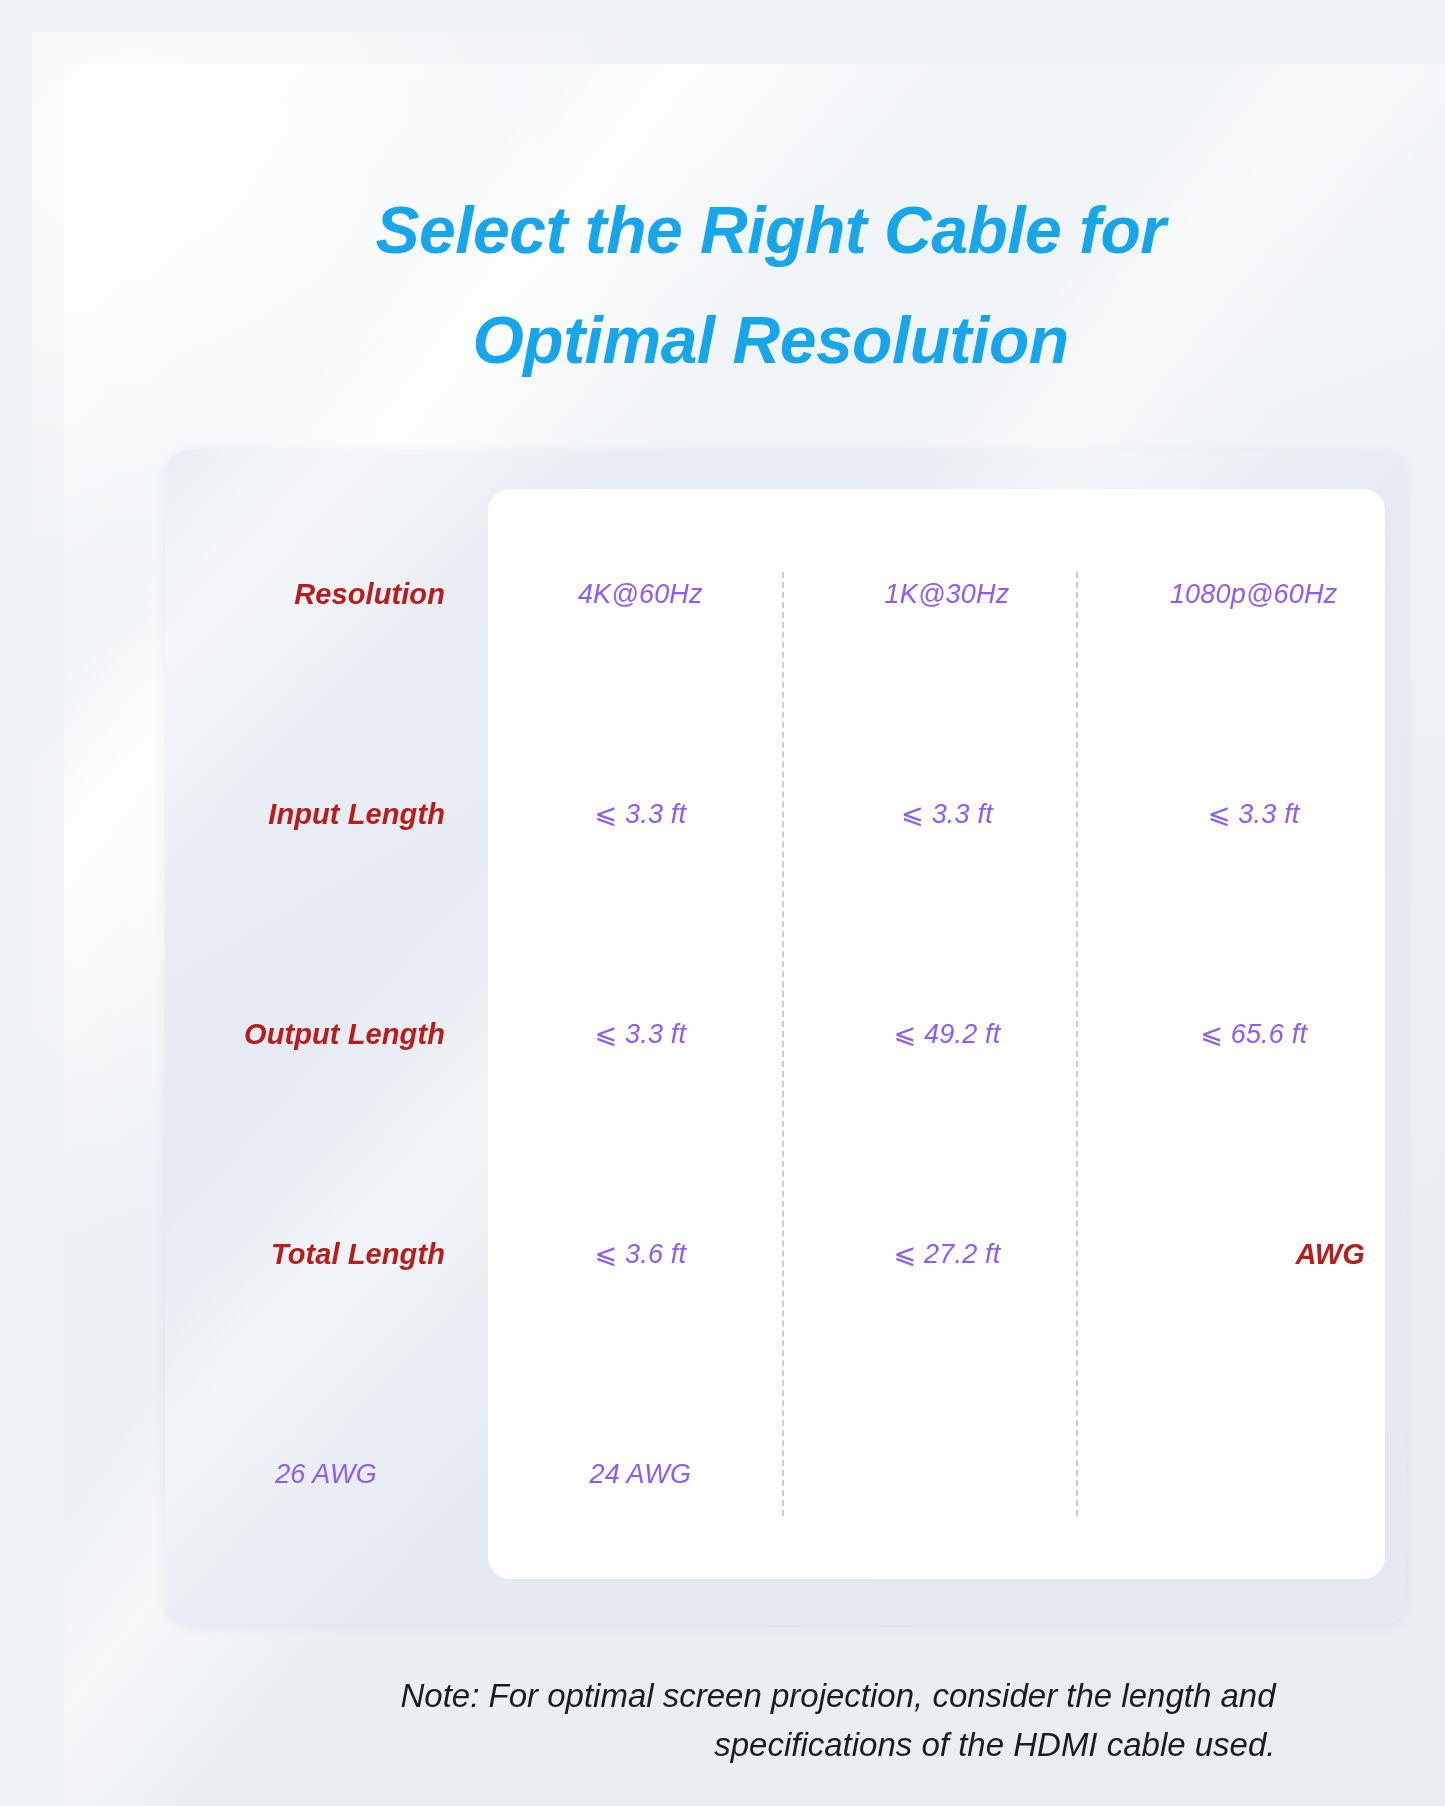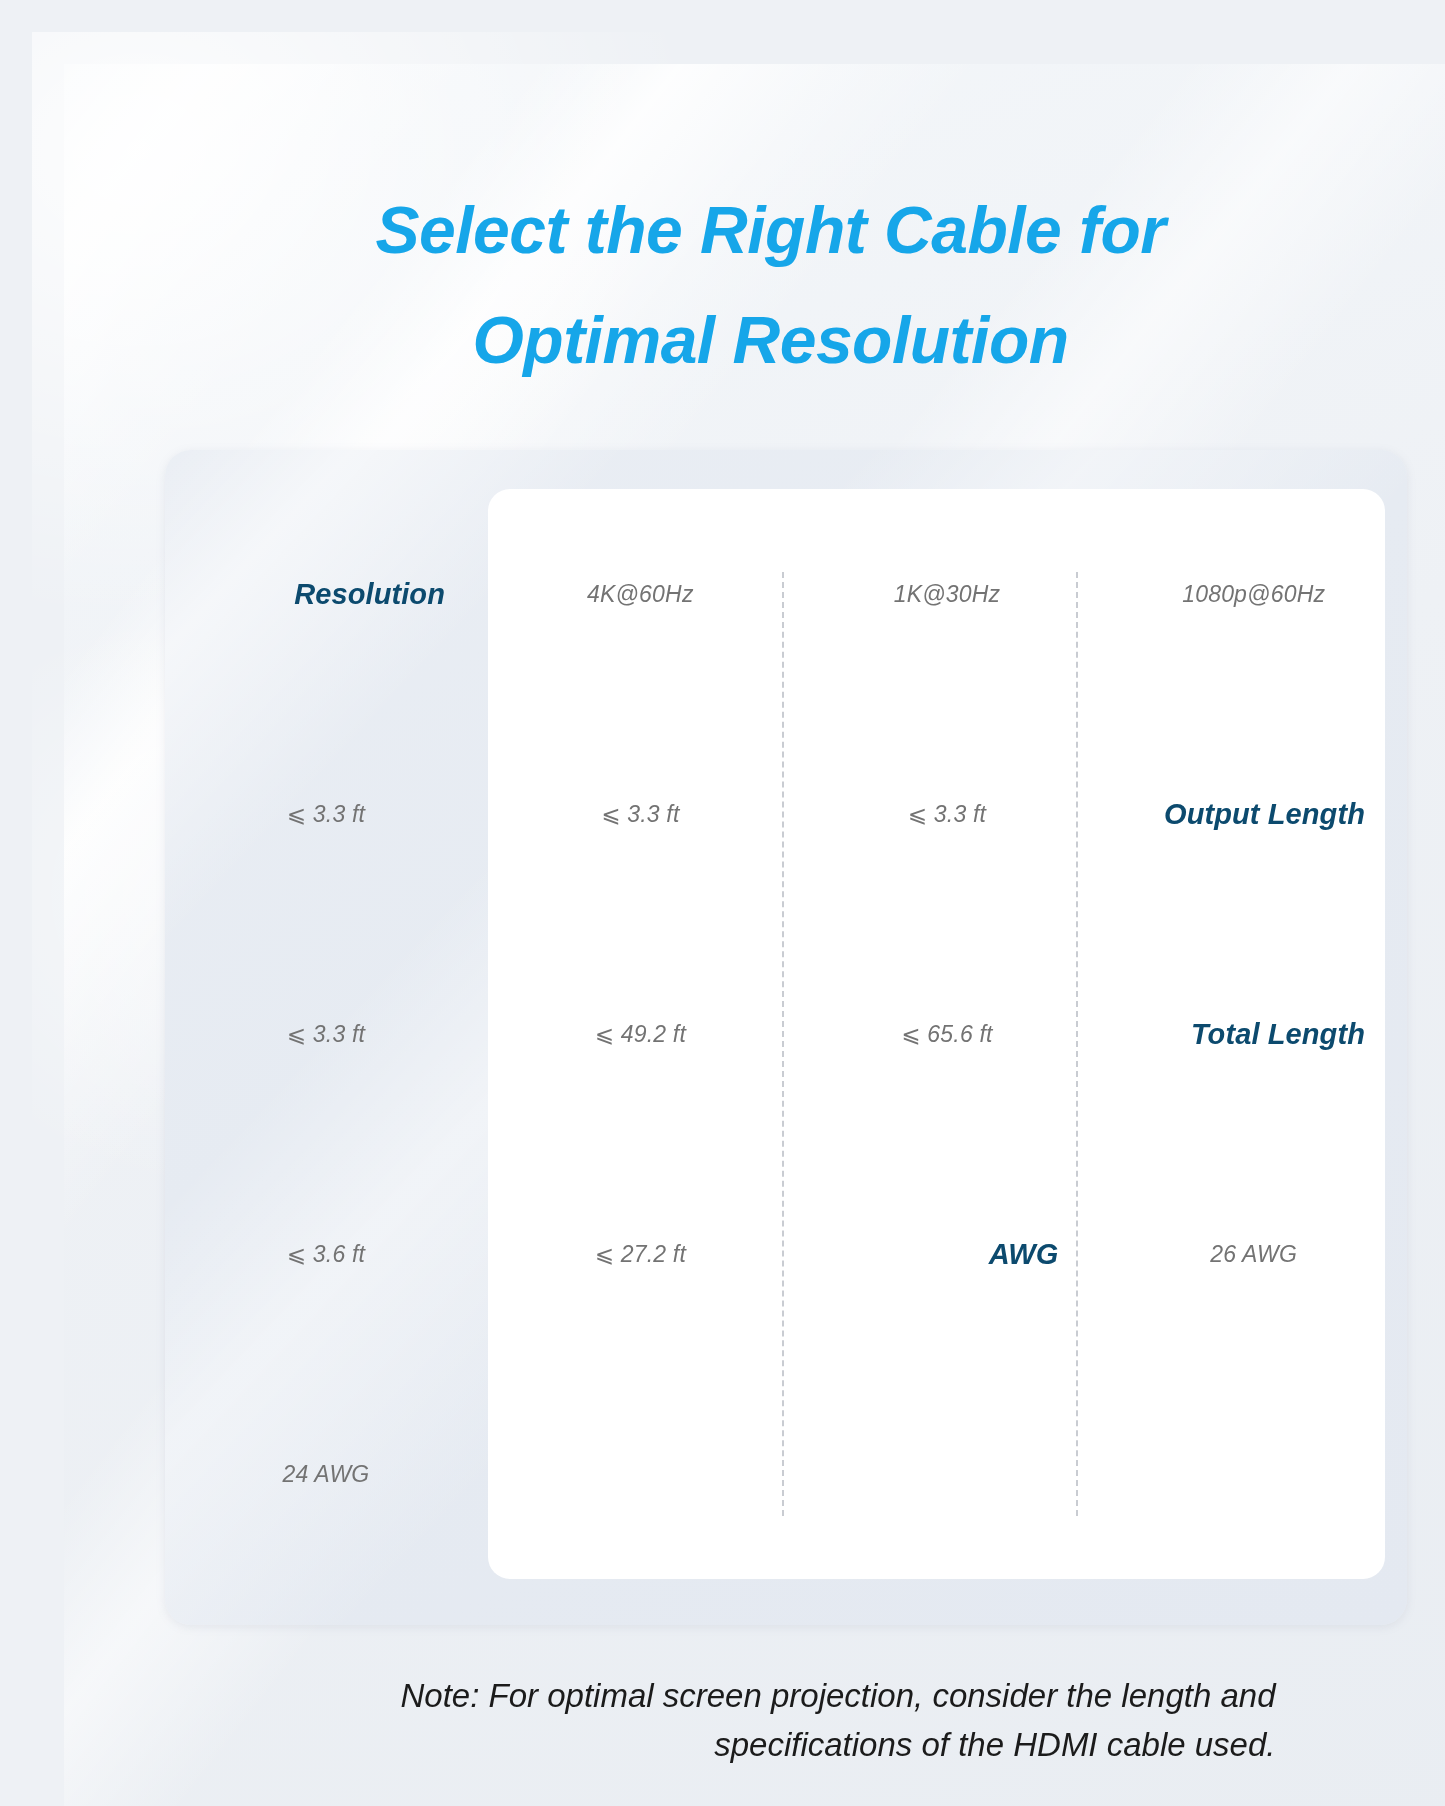--- a/index.html
+++ b/index.html
@@ -133,29 +133,29 @@
     width: 1242px;
     height: 1100px;
     display: grid;
     grid-template-columns: 322px 1fr 1fr 1fr;
     grid-auto-rows: 1fr;
   }
   .cell {
     display: flex;
     align-items: center;
     justify-content: center;
-    font-size: 23px;
-    color: #737373;
+    font-size: 27px;
+    color: #8b5cf6;
     letter-spacing: 0.2px;
     white-space: nowrap;
   }
   .row-label {
     justify-content: flex-end;
     padding-right: 26px;
-    color: #0c4a6e;
+    color: #b91c1c;
     font-weight: 700;
     font-size: 29px;
     letter-spacing: 0.1px;
   }
 
   
   .note {
     position: absolute;
     left: 50%;
     transform: translateX(-50%);
@@ -187,20 +187,21 @@
   <div class="divider d1"></div>
   <div class="divider d2"></div>
 
   <div class="table">
 
     <div class="cell row-label">Resolution</div>
     <div class="cell">4K@60Hz</div>
     <div class="cell">1K@30Hz</div>
     <div class="cell">1080p@60Hz</div>
 
+    <div class="cell row-label">Input Length</div>
     <div class="cell">⩽ 3.3 ft</div>
     <div class="cell">⩽ 3.3 ft</div>
     <div class="cell">⩽ 3.3 ft</div>
 
     <div class="cell row-label">Output Length</div>
     <div class="cell">⩽ 3.3 ft</div>
     <div class="cell">⩽ 49.2 ft</div>
     <div class="cell">⩽ 65.6 ft</div>
 
     <div class="cell row-label">Total Length</div>

